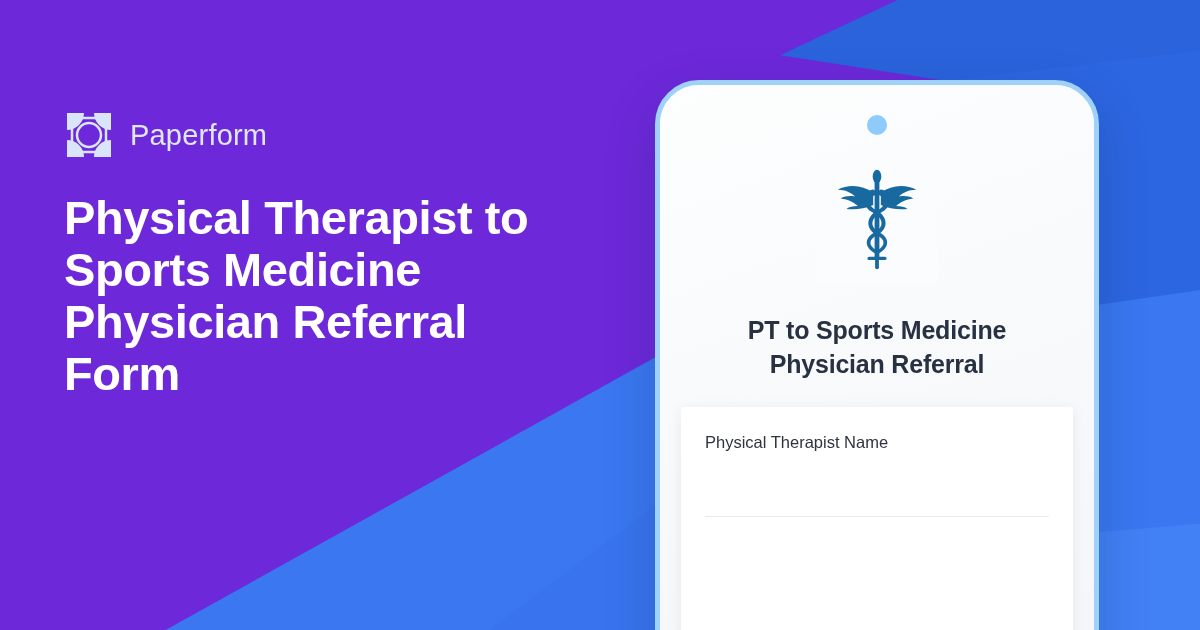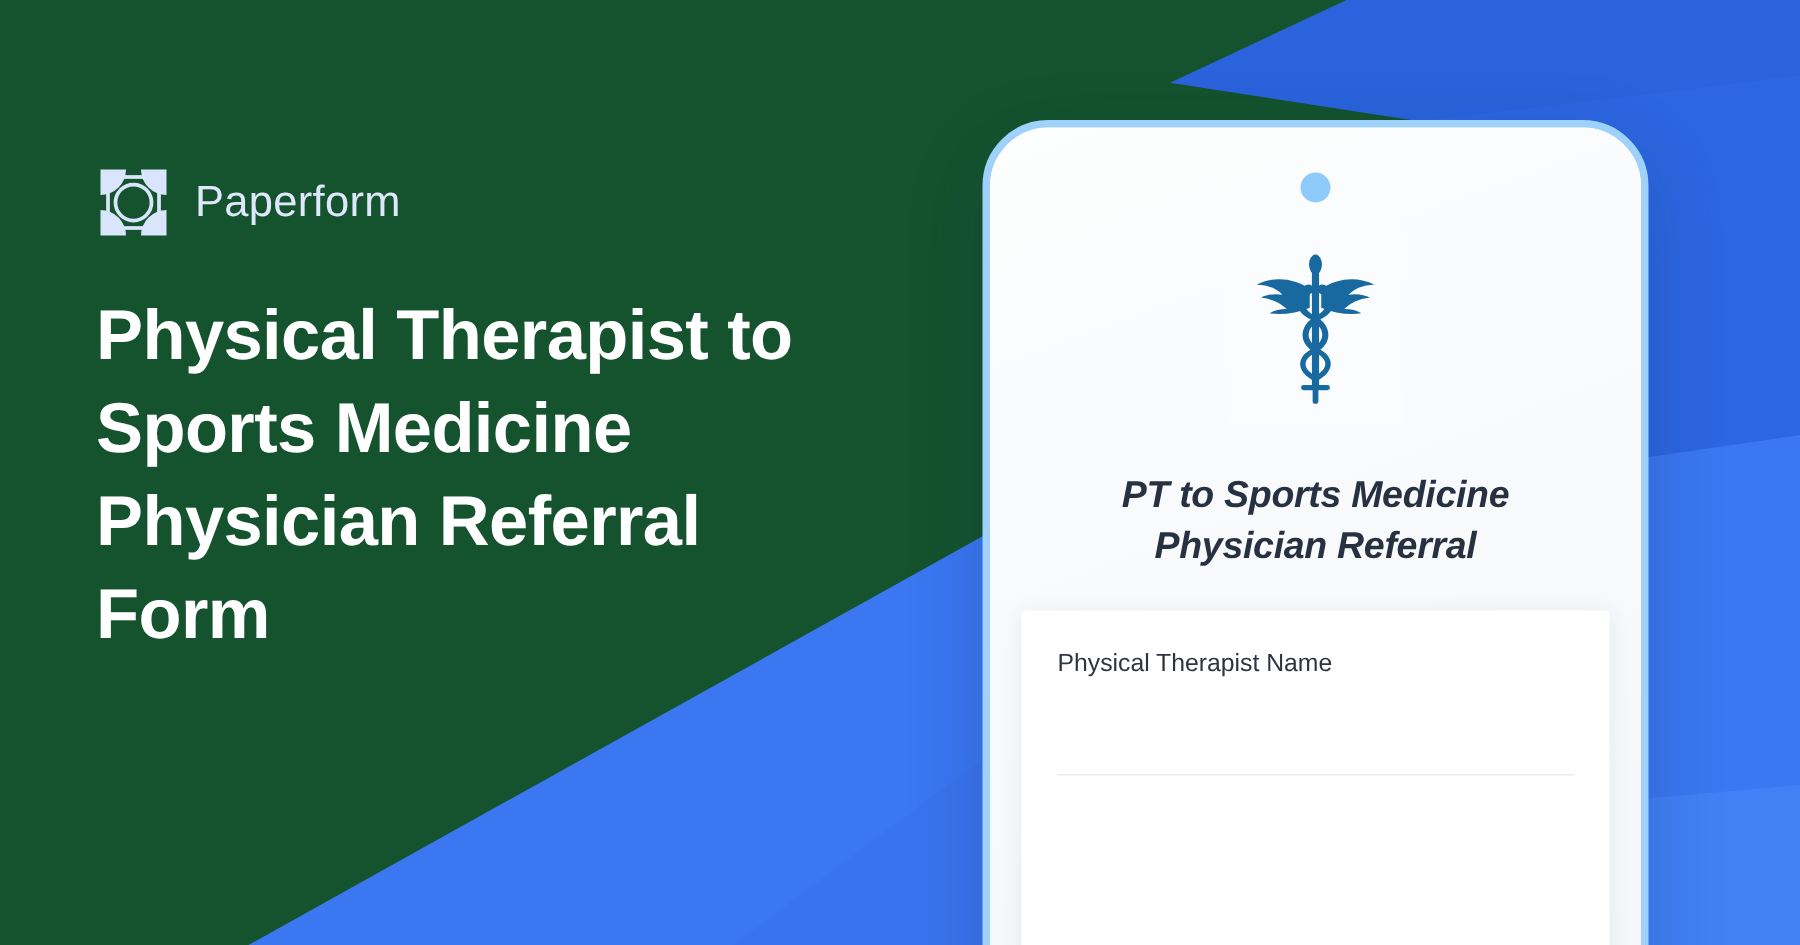--- a/index.html
+++ b/index.html
@@ -4,21 +4,21 @@
 <style>
   * { margin:0; padding:0; box-sizing:border-box; }
   html, body {
     width:1200px; height:630px;
     font-family:"Liberation Sans", sans-serif;
     overflow:hidden;
   }
   #stage {
     position:relative;
     width:1200px; height:630px;
-    background:#14532d;
+    background:#6d28d9;
     overflow:hidden;
   }
 
   
   .bg-layer { position:absolute; inset:0; }
   .bg-poly { position:absolute; }
 
   #poly-top-right {
     top:0; right:0; width:420px; height:120px;
     background:#2a63dc;
@@ -65,21 +65,21 @@
   #brand-mark { width:50px; height:50px; display:block; flex:0 0 auto; }
   #brand-name {
     font-size:29px;
     letter-spacing:.2px;
     color:#dfe8fb;
     font-weight:400;
   }
 
   #page-title {
     font-size:47px;
-    line-height:62px;
+    line-height:52px;
     font-weight:700;
     color:#ffffff;
     letter-spacing:-0.4px;
     max-width:510px;
   }
 
   #page-description {
     margin-top:28px;
     font-size:18.5px;
     line-height:30px;
@@ -131,21 +131,20 @@
 
   #form-title {
     position:absolute;
     left:34px; right:34px; top:228px;
     text-align:center;
     font-size:25px;
     line-height:34px;
     font-weight:600;
     color:#273142;
     letter-spacing:-0.2px;
-    font-style:italic;
   }
 
   #form-fields {
     position:absolute;
     left:21px; right:21px; top:322px; bottom:0;
     background:#ffffff;
     border-top-left-radius:3px;
     border-top-right-radius:3px;
     box-shadow:0 2px 14px rgba(30,50,90,.07);
   }

